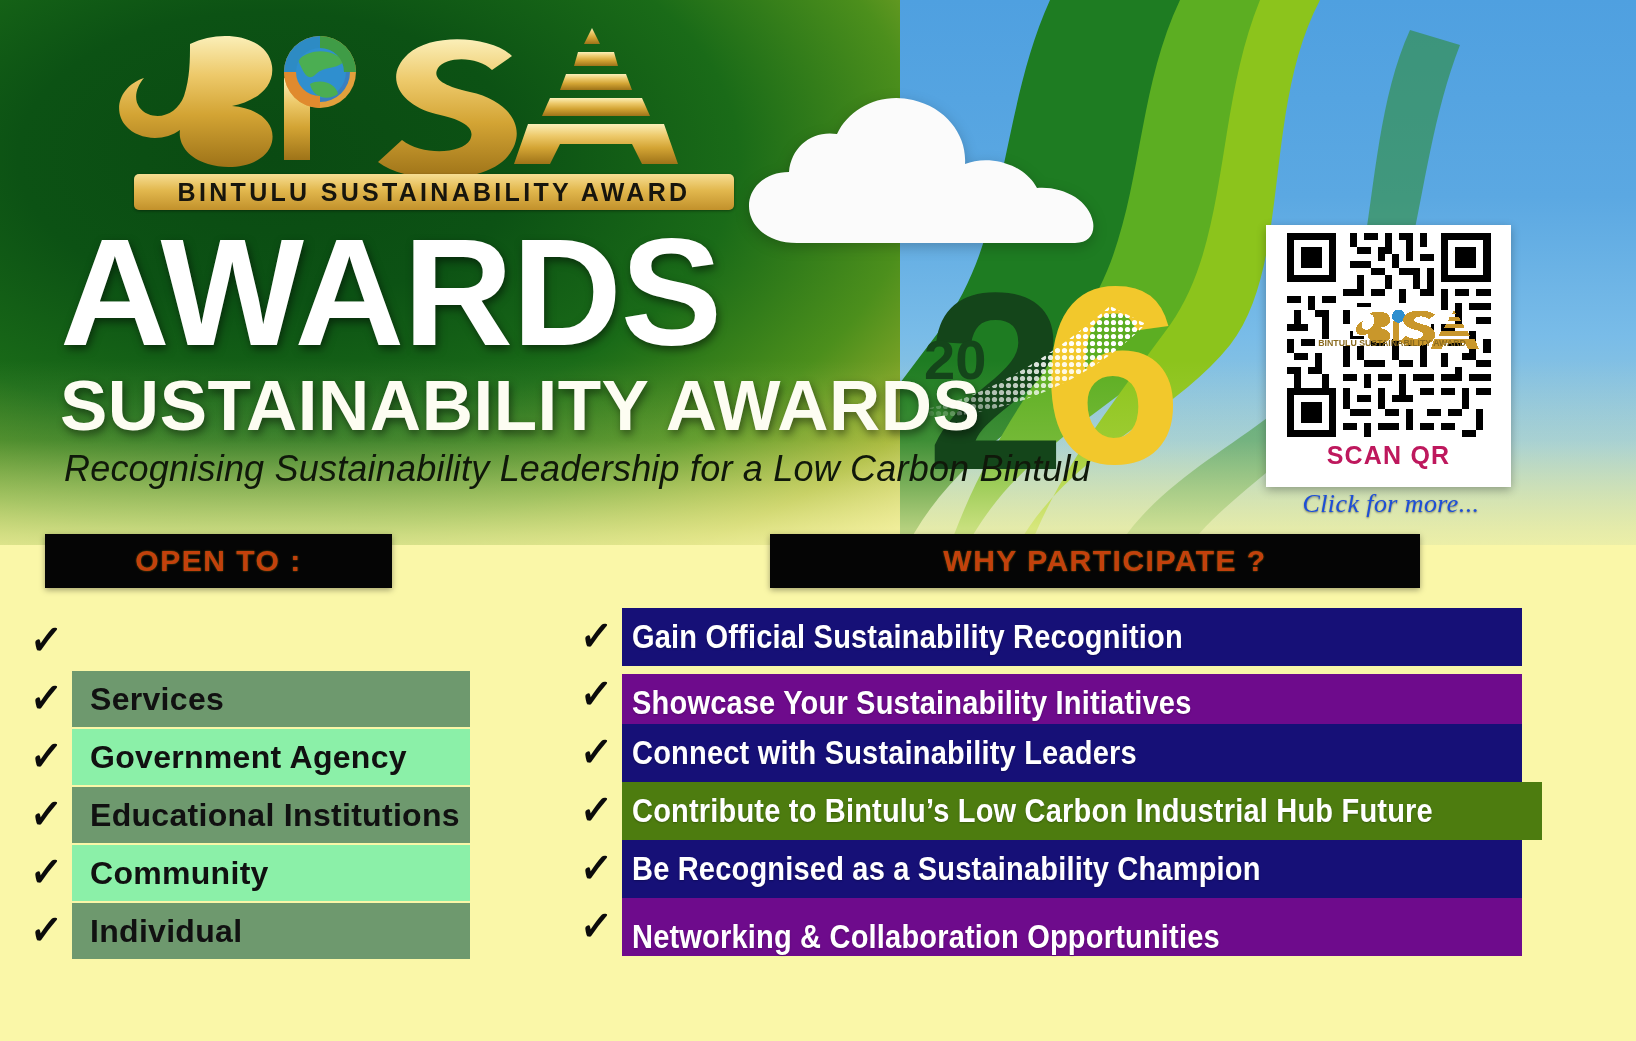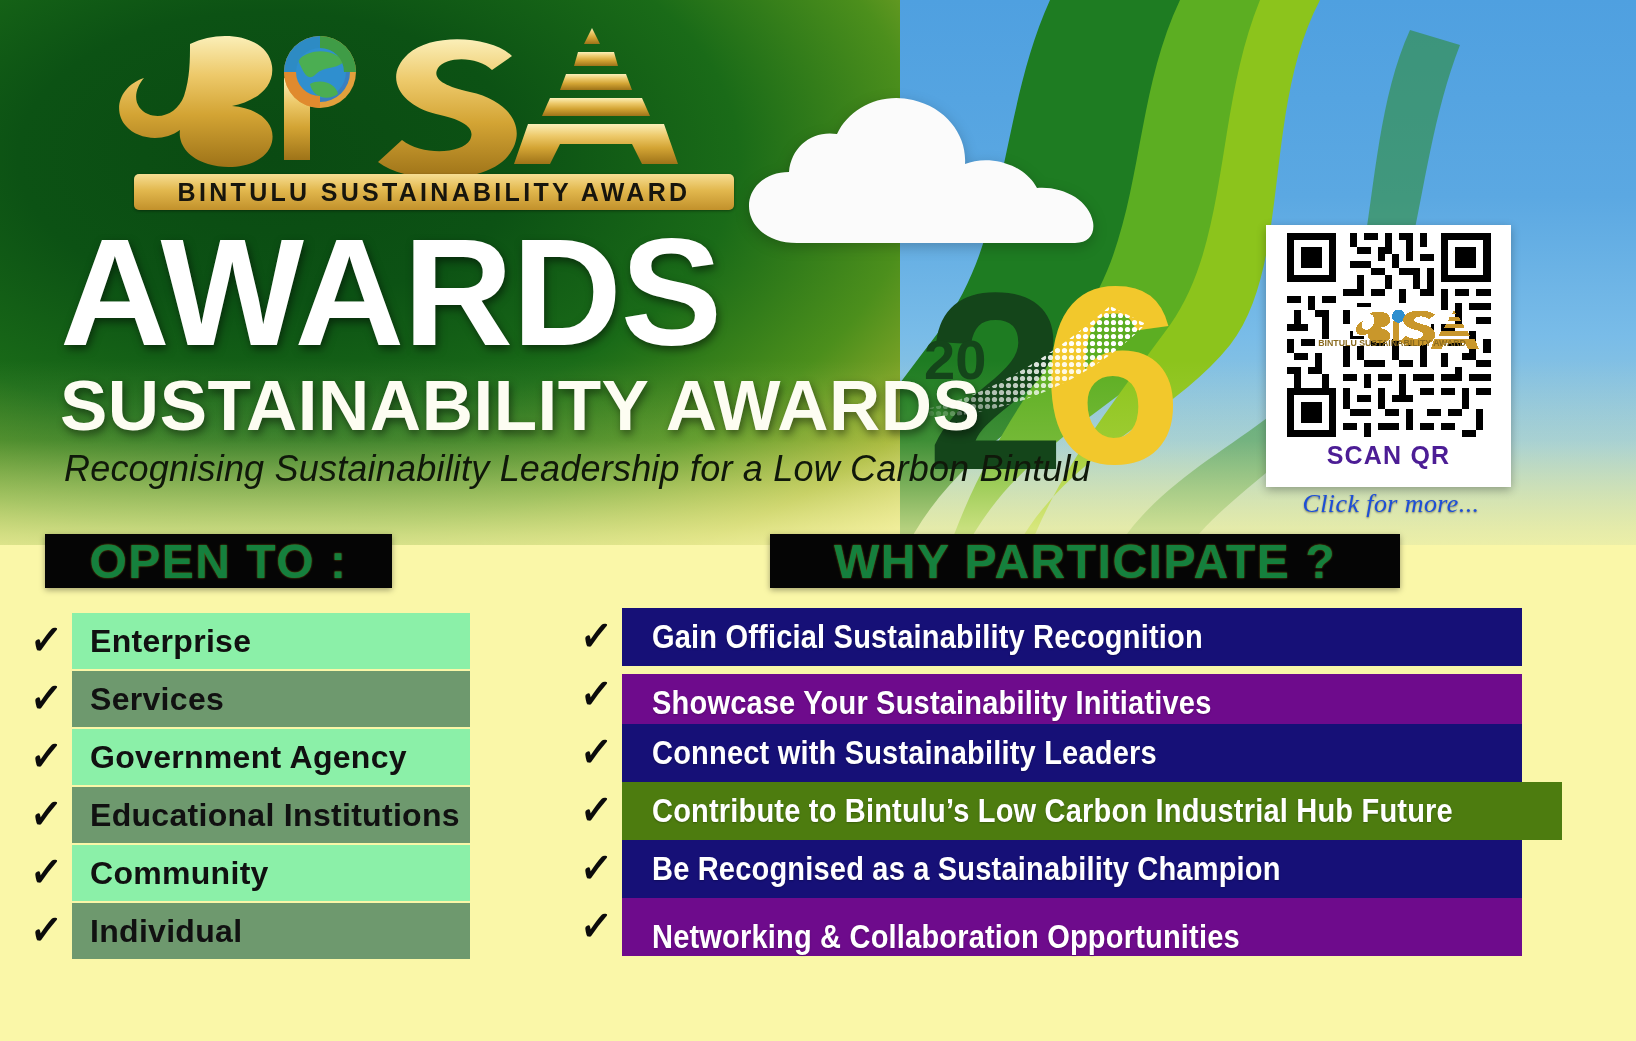--- a/index.html
+++ b/index.html
@@ -87,42 +87,42 @@
   }
 
   
   .qrbox{
     position:absolute;left:1266px;top:225px;width:245px;height:262px;
     background:#FFFFFF;padding:8px 8px 0 8px;box-sizing:border-box;
     box-shadow:0 3px 9px rgba(0,0,0,.30);
   }
   .qrimg{width:229px;height:204px;display:block;position:relative;}
   .qrlabel{
-    text-align:center;font-size:25px;font-weight:bold;color:#4c1d95;
+    text-align:center;font-size:25px;font-weight:bold;color:#be185d;
     letter-spacing:1.2px;margin-top:4px;font-family:"Liberation Sans",sans-serif;
   }
   .qrclick{
     position:absolute;left:1266px;top:489px;width:250px;text-align:center;
     font-size:26px;font-style:italic;color:#1d4ed8;letter-spacing:0.4px;
     text-shadow:0 1px 2px rgba(0,0,0,.45);
     font-family:"Liberation Serif",serif;
   }
 
   
   .banner{
     position:absolute;background:#050505;display:flex;align-items:center;justify-content:center;
     box-shadow:0 2px 6px rgba(0,0,0,.35);
   }
   .banner span{
-    font-size:48px;font-weight:bold;color:#15803d;letter-spacing:1.5px;
+    font-size:30px;font-weight:bold;color:#c2410c;letter-spacing:1.5px;
     text-shadow:0 0 2px rgba(245,194,28,.5);
     font-family:"Liberation Sans",sans-serif;
   }
   #banner-open{left:45px;top:534px;width:347px;height:54px;}
-  #banner-why{left:770px;top:534px;width:630px;height:54px;}
+  #banner-why{left:770px;top:534px;width:630px;height:54px;padding-left:20px;}
 
   
   .list{position:absolute;}
   #list-open{left:20px;top:612px;width:450px;}
   #list-why{left:570px;top:608px;width:952px;}
 
   .row{display:flex;align-items:center;position:relative;}
   .tick{
     width:52px;flex:0 0 52px;text-align:center;
     font-size:44px;line-height:44px;color:#0B0B0B;font-weight:bold;
@@ -137,21 +137,21 @@
   
   #list-open .row{height:58px;}
   #list-open .bar{height:56px;padding-left:18px;}
   #list-open .bar span{
     font-size:32px;color:#111111;letter-spacing:0.3px;
     font-family:"Liberation Sans",sans-serif;
   }
 
   
   #list-why .row{height:58px;}
-  #list-why .bar{height:58px;padding-left:30px;}
+  #list-why .bar{height:58px;padding-left:10px;}
   #list-why .bar span{
     font-size:33px;color:#FFFFFF;letter-spacing:0.2px;
     transform:scaleX(0.88);transform-origin:left center;
     text-shadow:0 1px 2px rgba(0,0,0,.25);
     font-family:"Liberation Sans",sans-serif;
   }
 </style>
 </head>
 <body>
 
@@ -370,23 +370,20 @@
   <div class="banner" id="banner-open">
     <span>OPEN TO :</span>
   </div>
   <div class="banner" id="banner-why">
     <span>WHY PARTICIPATE ?</span>
   </div>
 
   <div class="list" id="list-open">
       <div class="row">
         <div class="tick">✓</div>
-        <div class="bar" style="background: rgb(139, 240, 168);">
-          <span>Enterprise</span>
-        </div>
       </div>
       <div class="row">
         <div class="tick">✓</div>
         <div class="bar" style="background: rgb(110, 153, 110);">
           <span>Services</span>
         </div>
       </div>
       <div class="row">
         <div class="tick">✓</div>
         <div class="bar" style="background: rgb(139, 240, 168);">

